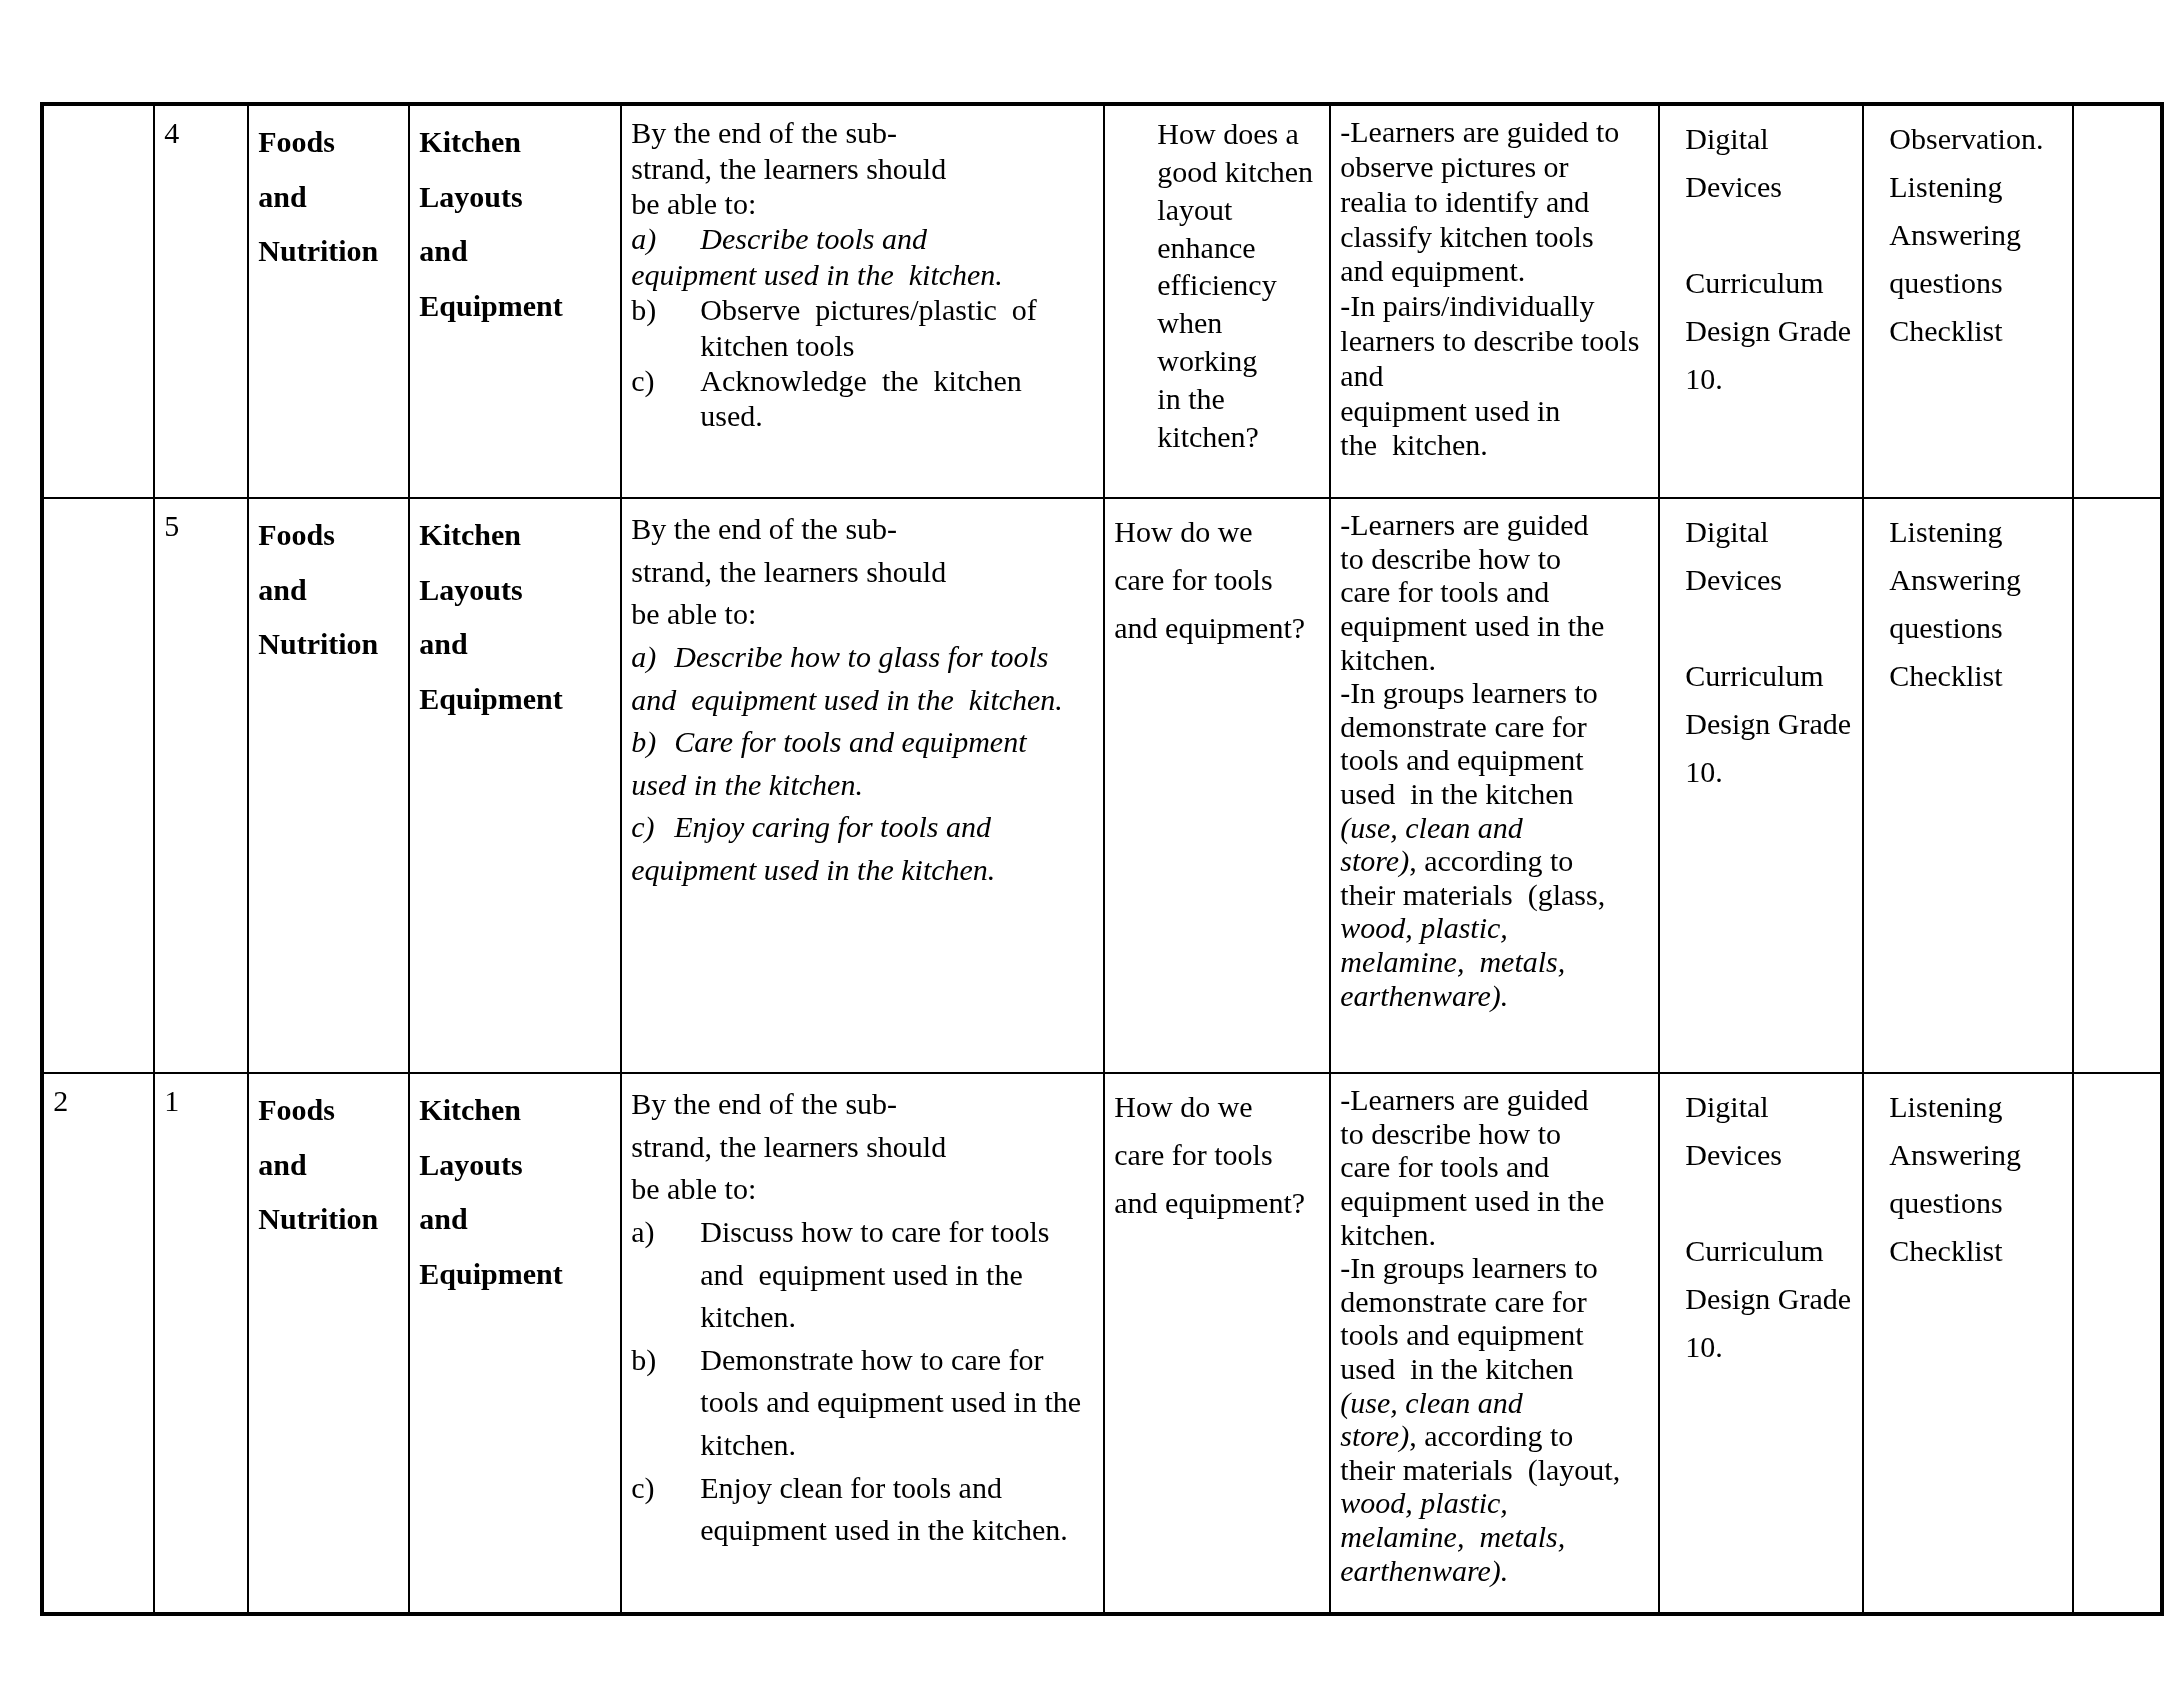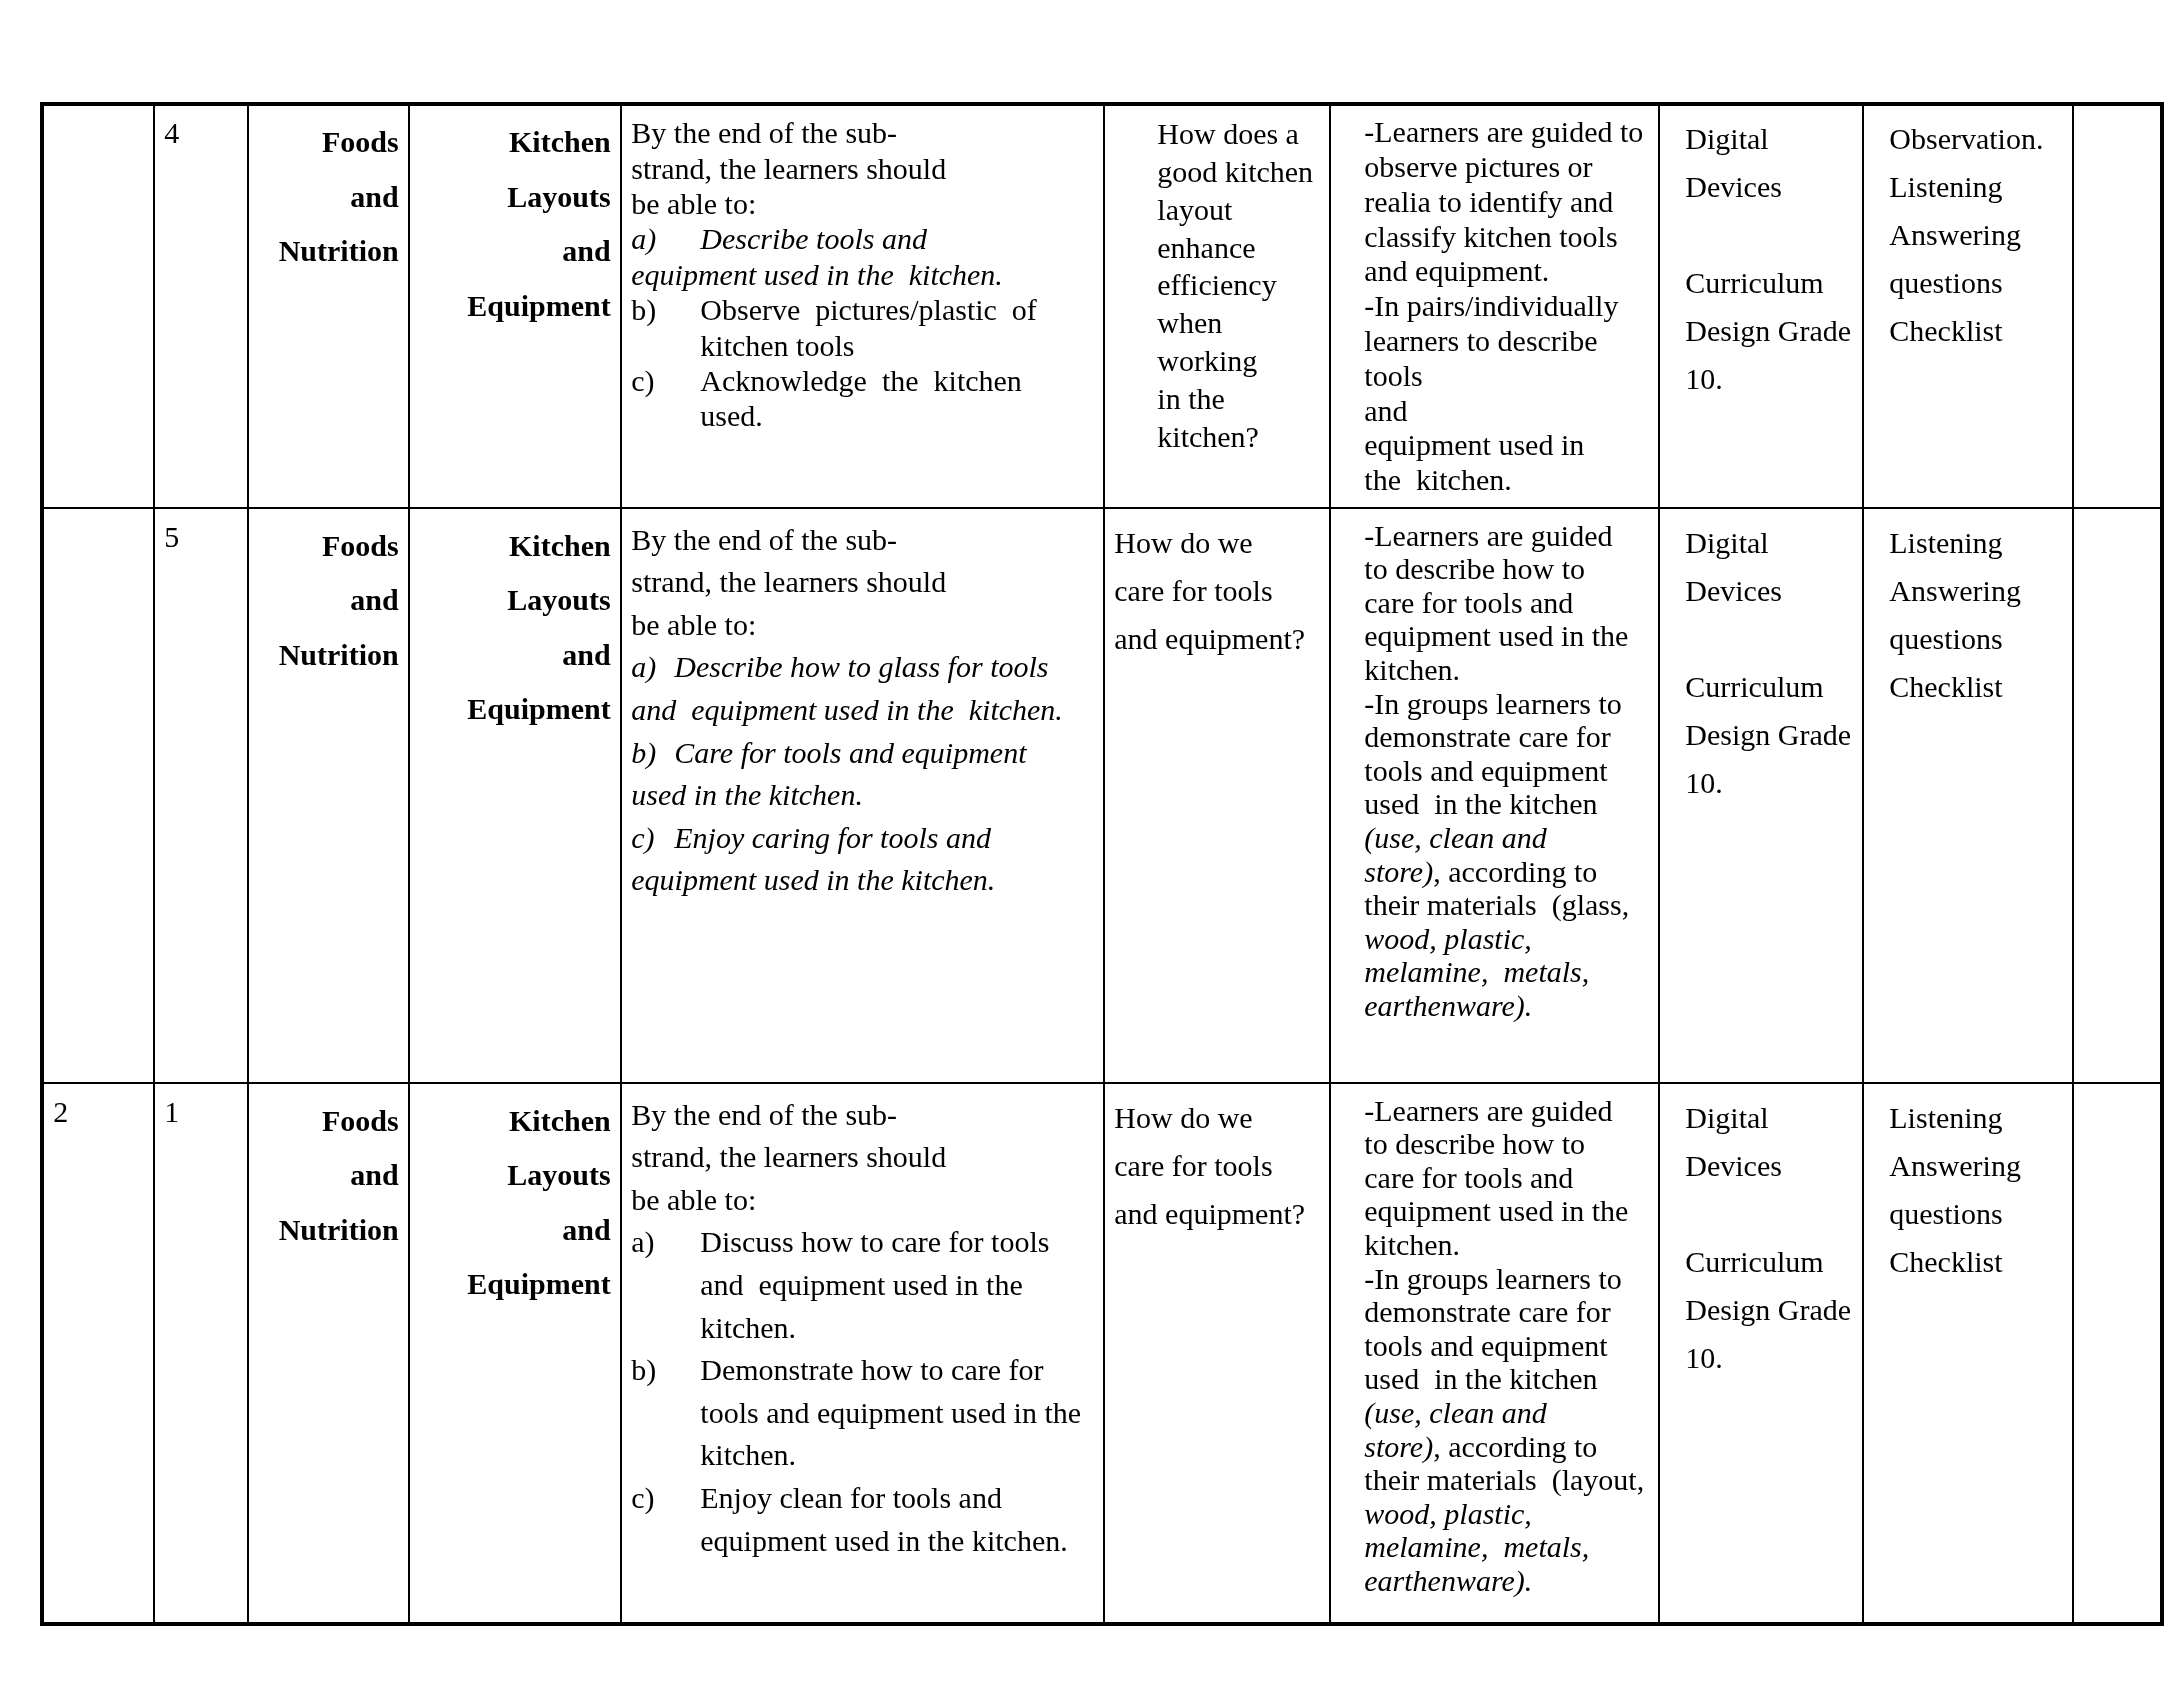--- a/index.html
+++ b/index.html
@@ -12,29 +12,29 @@
     position:absolute;left:40px;top:102px;width:2122px;
     border-collapse:collapse;table-layout:fixed;
     border:4.6px solid #000;
   }
   td{
     border:2.6px solid #000;vertical-align:top;
     padding:9.3px 9.3px;overflow:hidden;
   }
   .t{white-space:pre-wrap;}
   .c-week .t,.c-lesson .t{line-height:1.2;}
-  .c-strand .t,.c-sub .t{font-weight:bold;line-height:1.82;text-align:right;}
+  .c-strand .t,.c-sub .t{font-weight:bold;line-height:1.82;}
   .c-out{line-height:1.42;}
   .c-inq .t{line-height:1.6;}
   .c-exp{line-height:1.12;}
   .c-res .t,.c-asm .t{line-height:1.6;margin-left:16px;}
   tr.dense .c-out{line-height:1.18;}
   tr.dense .c-inq .t{line-height:1.26;margin-left:43px;}
   tr.dense .c-exp{line-height:1.16;}
-  .para{white-space:pre-wrap;margin-left:24px;}
+  .para{white-space:pre-wrap;}
   .item{white-space:pre-wrap;}
   .item.hang{padding-left:69px;text-indent:-69px;}
   .item.flush{padding-left:0;text-indent:0;font-style:italic;}
   .lbl{display:inline-block;text-indent:0;}
   .w105{width:69px;}
   .w65{width:43px;}
   .it{font-style:italic;}
 </style>
 </head>
 <body>

